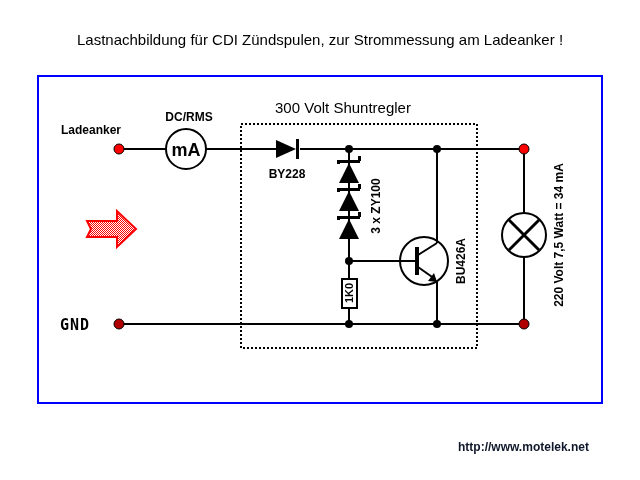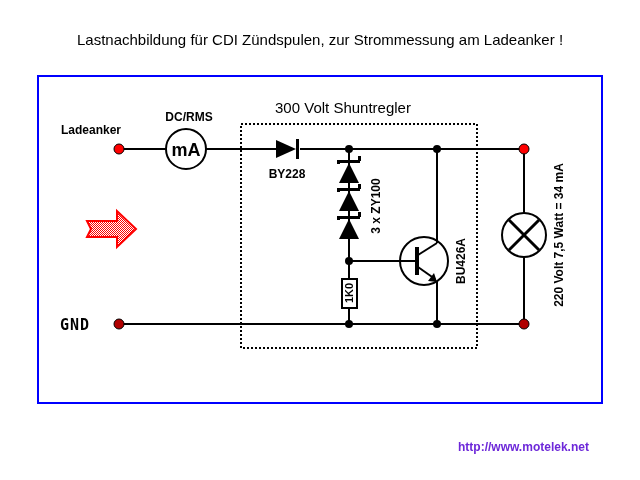--- a/index.html
+++ b/index.html
@@ -3,21 +3,21 @@
   <meta charset="utf-8">
   <style>
     html, body { margin: 0; padding: 0; background: #ffffff; }
     body { width: 640px; height: 480px; position: relative; overflow: hidden; }
     .title {
       position: absolute; left: 0; top: 31px; width: 640px; text-align: center;
       font-family: "Liberation Sans", sans-serif; font-size: 15px; color: #000;
     }
     .footer {
       position: absolute; left: 458px; top: 440px;
-      font-family: "Liberation Sans", sans-serif; font-size: 12px; font-weight: bold; color: #6d28d9;
+      font-family: "Liberation Sans", sans-serif; font-size: 12px; font-weight: bold; color: #0f172a;
     }
     svg.schem { position: absolute; left: 0; top: 0; }
     .lbl { font-family: "Liberation Sans", sans-serif; font-weight: bold; fill: #000; }
     .lbl-norm { font-family: "Liberation Sans", sans-serif; fill: #000; }
   </style>
 </head>
 <body>
 
 <div class="title">Lastnachbildung für CDI Zündspulen, zur Strommessung am Ladeanker !</div>
 

